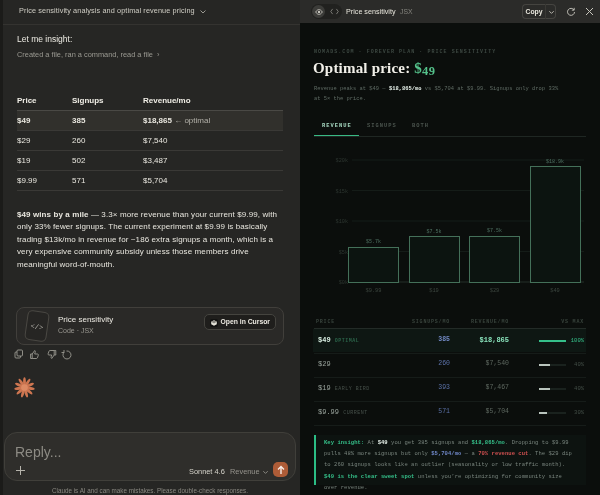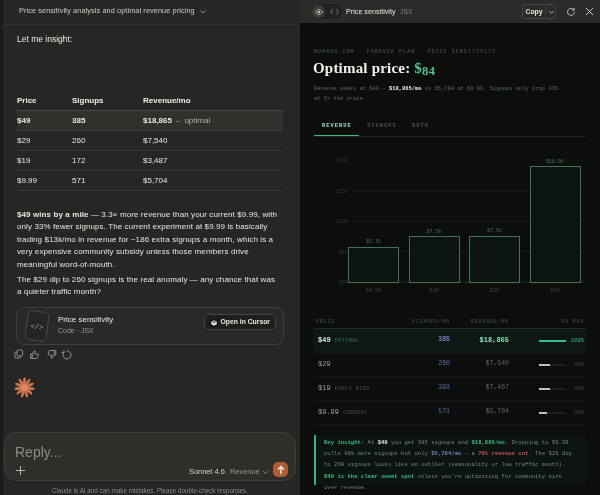--- a/index.html
+++ b/index.html
@@ -63,51 +63,51 @@
 <body>
 <div id="app">
 
   <div id="left">
     <div class="ttl">Price sensitivity analysis and optimal revenue pricing</div>
     <svg class="abs" style="left:199px;top:8px" width="8" height="8" viewBox="0 0 8 8">
         <path d="M1.5 2.5 L4 5 L6.5 2.5" stroke="#9b9a92" stroke-width="1" fill="none"></path>
       </svg>
     <div class="divider"></div>
     <div class="t1" style="top:34px;">Let me insight:</div>
+    <div class="t1 grey" style="top:49.5px;font-size:7.4px;">Created a file, ran a command, read a file &nbsp;›</div>
     <table class="lt">
       <tbody>
           <tr>
             <th style="width:55px;">Price</th>
             <th style="width:71px;">Signups</th>
             <th>Revenue/mo</th>
           </tr>
       <tr class="hl">
             <td class="b">$49</td>
             <td class="b">385</td>
             <td><span class="b">$18,865</span> <span style="color:#b2b0a8">← optimal</span></td>
           </tr>
       <tr>
             <td>$29</td>
             <td>260</td>
             <td>$7,540</td>
           </tr>
       <tr>
             <td>$19</td>
-            <td>172</td>
+            <td>502</td>
             <td>$3,487</td>
           </tr>
       <tr>
             <td>$9.99</td>
             <td>571</td>
             <td>$5,704</td>
           </tr>
     </tbody>
       </table>
     <div class="para" style="top:209px;"><span class="b">$49 wins by a mile</span> — 3.3× more revenue than your current $9.99, with<br>only 33% fewer signups. The current experiment at $9.99 is basically<br>trading $13k/mo in revenue for ~186 extra signups a month, which is a<br>very expensive community subsidy unless those members drive<br>meaningful word-of-mouth.</div>
-    <div class="para" style="top:274px;">The $29 dip to 260 signups is the real anomaly — any chance that was<br>a quieter traffic month?</div>
     <div id="card">
       <div id="cardicon">&lt;/&gt;</div>
       <div class="abs" style="left:41px;top:7px;font-size:8px;color:#eceae2;">Price sensitivity</div>
       <div class="abs" style="left:41px;top:19px;font-size:7px;color:#999790;">Code · JSX</div>
       <div id="openbtn">Open in Cursor
         <svg class="abs" style="left:4.5px;top:4px;" width="8" height="8" viewBox="0 0 10 10">
             <rect x="0" y="0" width="10" height="10" rx="2.5" fill="#121211"></rect>
             <path d="M5 1.5 L8.5 3.5 L8.5 6.5 L5 8.5 L1.5 6.5 L1.5 3.5 Z" fill="#e8e6dc"></path>
             <path d="M5 1.5 L8.5 3.5 L5 5.5 L1.5 3.5 Z" fill="#8a8881"></path>
           </svg>
@@ -179,21 +179,21 @@
       <svg class="abs" style="right:24px;top:6.5px;" width="10" height="10" viewBox="0 0 12 12">
           <path d="M9.5 3.5 A4.2 4.2 0 1 0 10.2 6" stroke="#c8c6bd" stroke-width="1.1" fill="none"></path>
           <path d="M9.8 1 v2.8 H7" stroke="#c8c6bd" stroke-width="1.1" fill="none"></path>
         </svg>
       <svg class="abs" style="right:6px;top:7px;" width="9" height="9" viewBox="0 0 9 9">
           <path d="M1 1 L8 8 M8 1 L1 8" stroke="#c8c6bd" stroke-width="1" fill="none"></path>
         </svg>
     </div>
     <div id="preview">
       <div class="eyebrow">NOMADS.COM · FOREVER PLAN · PRICE SENSITIVITY</div>
-      <h1 class="op">Optimal price: <span class="g">$<span style="font-size:12.5px;position:relative;top:1.5px;letter-spacing:0.5px;">84</span></span></h1>
+      <h1 class="op">Optimal price: <span class="g">$<span style="font-size:12.5px;position:relative;top:1.5px;letter-spacing:0.5px;">49</span></span></h1>
       <div class="sub">Revenue peaks at $49 — <span class="w">$18,865/mo</span> vs $5,704 at $9.99. Signups only drop 33% at 5× the price.</div>
       <div class="tabs">
           <span class="on abs" style="left:22px;">REVENUE</span>
           <span class="abs" style="left:67px;">SIGNUPS</span>
           <span class="abs" style="left:112px;">BOTH</span>
         </div>
       <div class="tabgreen"></div>
       <div class="tabrule"></div>
 
       <svg class="abs" style="left:0;top:0;" width="300" height="300" viewBox="0 0 300 300">

